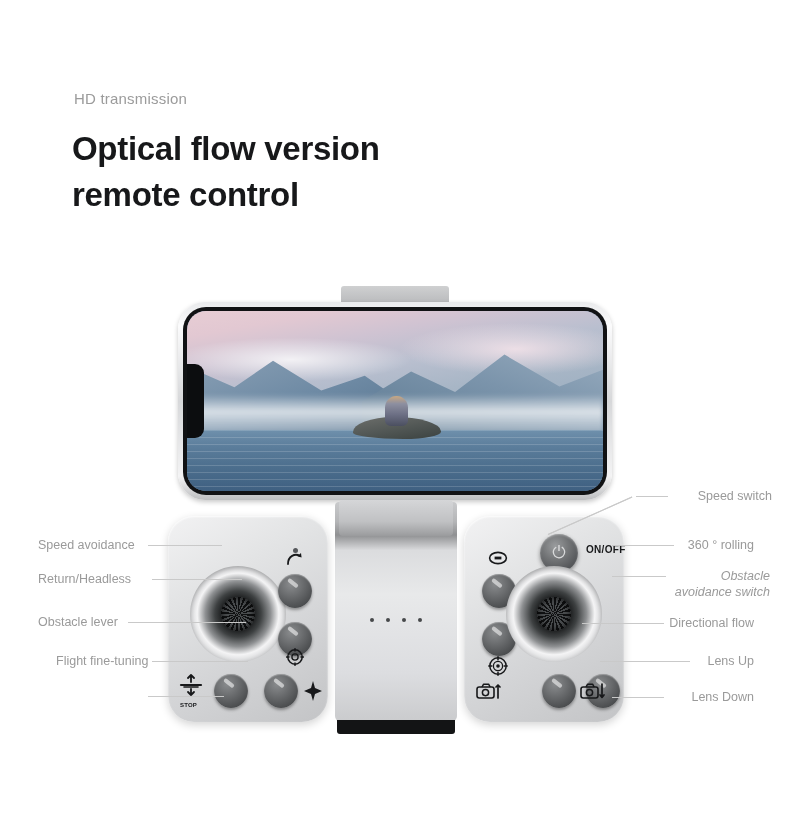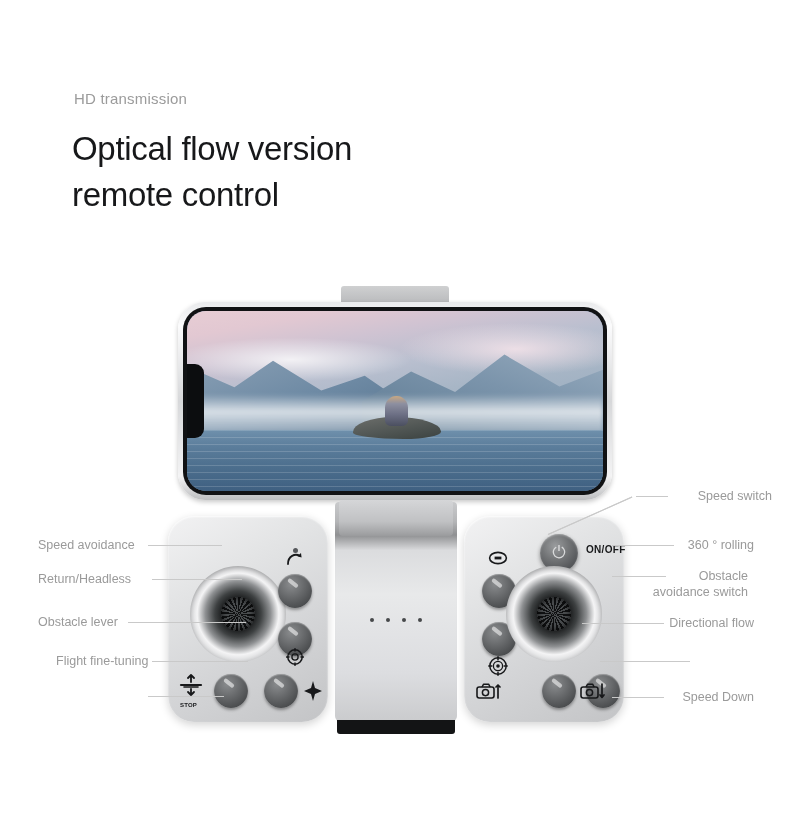--- a/index.html
+++ b/index.html
@@ -12,21 +12,21 @@
   .page{position:absolute;inset:0;}
 
   
   .eyebrow{
     position:absolute;left:74px;top:90px;
     font-size:15px;color:#9b9b9b;letter-spacing:.2px;
   }
   .title{
     position:absolute;left:72px;top:126px;
     font-size:33px;color:#17181a;line-height:1.38;
-    letter-spacing:-.3px;font-weight:400;white-space:pre-line;
+    letter-spacing:-.3px;font-weight:700;white-space:pre-line;
   }
 
   
   .phone-wrap{position:absolute;left:174px;top:286px;width:442px;height:232px;}
   .clamp-top{
     position:absolute;left:50%;top:0;transform:translateX(-50%);
     width:108px;height:26px;border-radius:3px 3px 2px 2px;
     background:linear-gradient(180deg,#cfd0d1 0%,#bdbec0 55%,#a9aaac 100%);
   }
   .phone{
@@ -301,25 +301,26 @@
 
   <div class="ln" style="left:148px;top:696px;width:76px;"></div>
 
   <div class="lbl r" style="right:18px;top:488px;width:180px;">Speed switch</div>
   <div class="ln" style="left:636px;top:496px;width:32px;"></div>
   <div class="ln d" style="left:548px;top:534px;width:92px;transform:rotate(-24deg);"></div>
 
   <div class="lbl r" style="right:36px;top:537px;width:180px;">360 ° rolling</div>
   <div class="ln" style="left:612px;top:545px;width:62px;"></div>
 
-  <div class="lbl r" style="right:42px;top:568px;width:180px;">Obstacle
+  <div class="lbl r" style="right:20px;top:568px;width:180px;font-style:italic;">Obstacle
 avoidance switch</div>
   <div class="ln" style="left:612px;top:576px;width:54px;"></div>
 
   <div class="lbl r" style="right:36px;top:615px;width:180px;">Directional flow</div>
   <div class="ln" style="left:582px;top:623px;width:82px;"></div>
 
+  <div class="lbl r" style="right:36px;top:653px;width:180px;">Lens Up</div>
   <div class="ln" style="left:600px;top:661px;width:90px;"></div>
 
-  <div class="lbl r" style="right:36px;top:689px;width:180px;">Speed Down</div>
+  <div class="lbl r" style="right:36px;top:689px;width:180px;">Lens Down</div>
   <div class="ln" style="left:612px;top:697px;width:52px;"></div>
 
 </div>
 
 </body></html>

